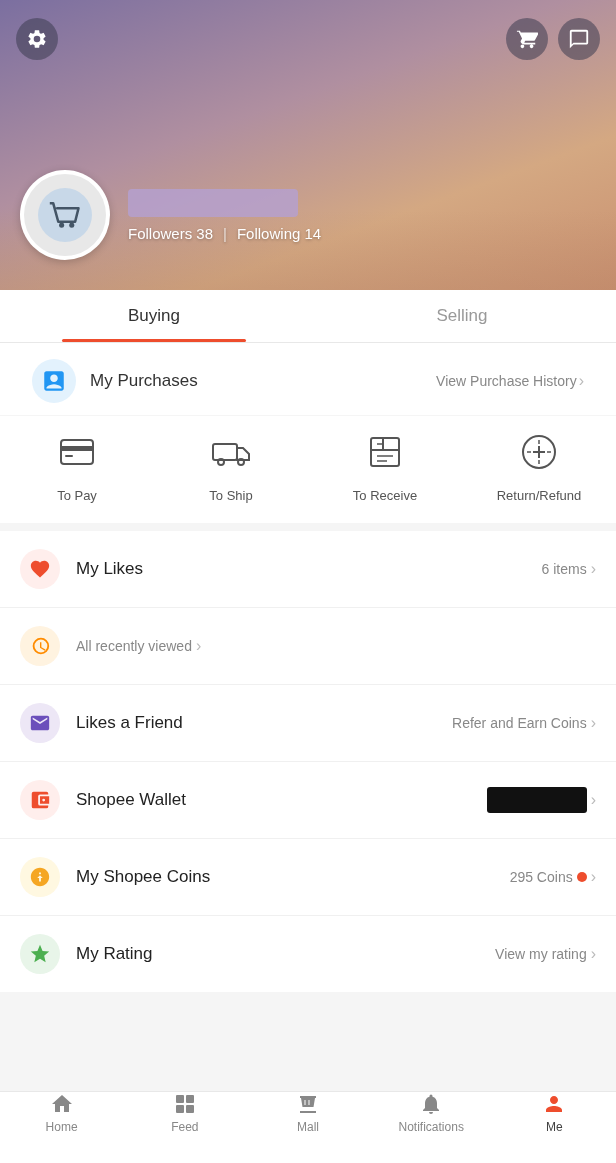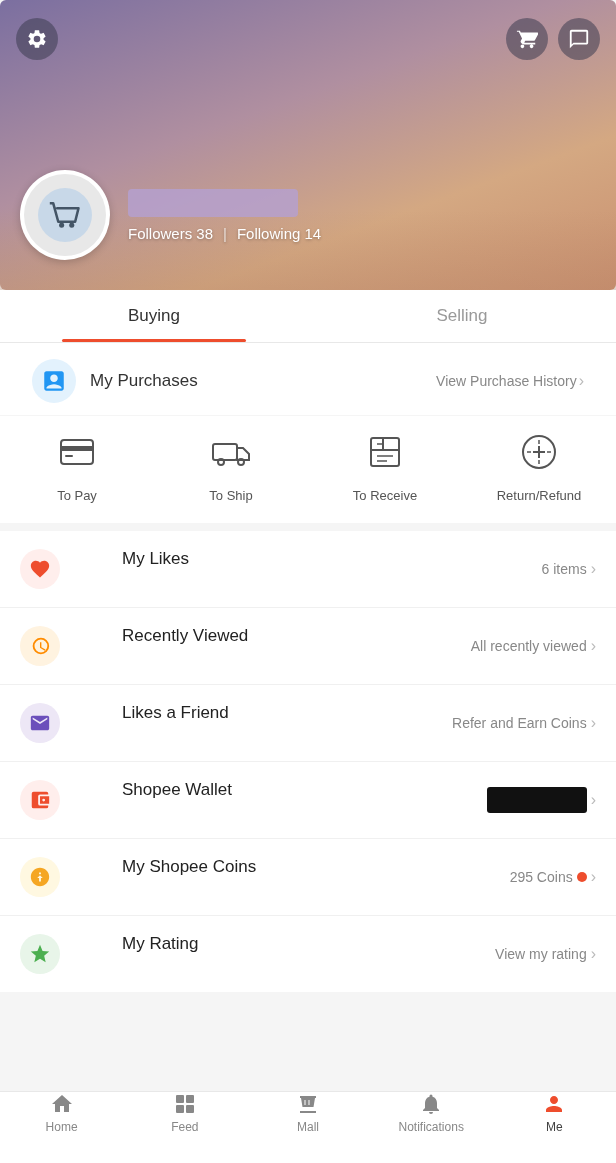--- a/index.html
+++ b/index.html
@@ -12,21 +12,20 @@
       position: relative;
       overflow-x: hidden;
     }
 
     
     .banner {
       width: 100%;
       height: 290px;
       background: linear-gradient(160deg, #7b6fa0 0%, #b08fa0 40%, #d4a882 70%, #c99070 100%);
       position: relative;
-      border-radius: 6px;
     }
     .banner-overlay {
       position: absolute;
       bottom: 0; left: 0; right: 0;
       height: 80px;
       background: linear-gradient(to bottom, transparent, rgba(180,130,100,0.3));
     }
     .top-icons {
       position: absolute;
       top: 18px;
@@ -156,24 +155,24 @@
       width: 52px; height: 52px;
       display: flex; align-items: center; justify-content: center;
     }
     .action-label { font-size: 13px; color: #555; }
 
     
     .list-section { margin-bottom: 1px; }
     .list-item {
       background: white;
       display: flex;
+      align-items: center;
       padding: 18px 20px;
       cursor: pointer;
       border-bottom: 1px solid #f0f0f0;
-      gap: 46px;
     }
     .list-item-icon {
       width: 40px; height: 40px;
       border-radius: 50%;
       display: flex; align-items: center; justify-content: center;
       margin-right: 16px;
       flex-shrink: 0;
     }
     .list-item-label { font-size: 17px; color: #222; flex: 1; }
     .list-item-value {
@@ -357,21 +356,20 @@
       <span class="chevron">›</span>
     </span>
   </div>
 
   <div class="list-item">
     <div class="list-item-icon" style="background:#fff3e0;">
       <svg width="22" height="22" viewBox="0 0 24 24" fill="#ff8c00">
         <path d="M13 3a9 9 0 100 18A9 9 0 0013 3zm0 16a7 7 0 110-14 7 7 0 010 14zm.5-11H12v6l5.25 3.15.75-1.23-4.5-2.67V8z"></path>
       </svg>
     </div>
-    <span class="list-item-label">Recently Viewed</span>
     <span class="list-item-value">
       <span>All recently viewed</span>
       <span class="chevron">›</span>
     </span>
   </div>
 
   <div class="list-item">
     <div class="list-item-icon" style="background:#ede7f6;">
       <svg width="22" height="22" viewBox="0 0 24 24" fill="#6b4fbb">
         <path d="M20 4H4c-1.1 0-2 .9-2 2v12c0 1.1.9 2 2 2h16c1.1 0 2-.9 2-2V6c0-1.1-.9-2-2-2zm0 4l-8 5-8-5V6l8 5 8-5v2z"></path>

